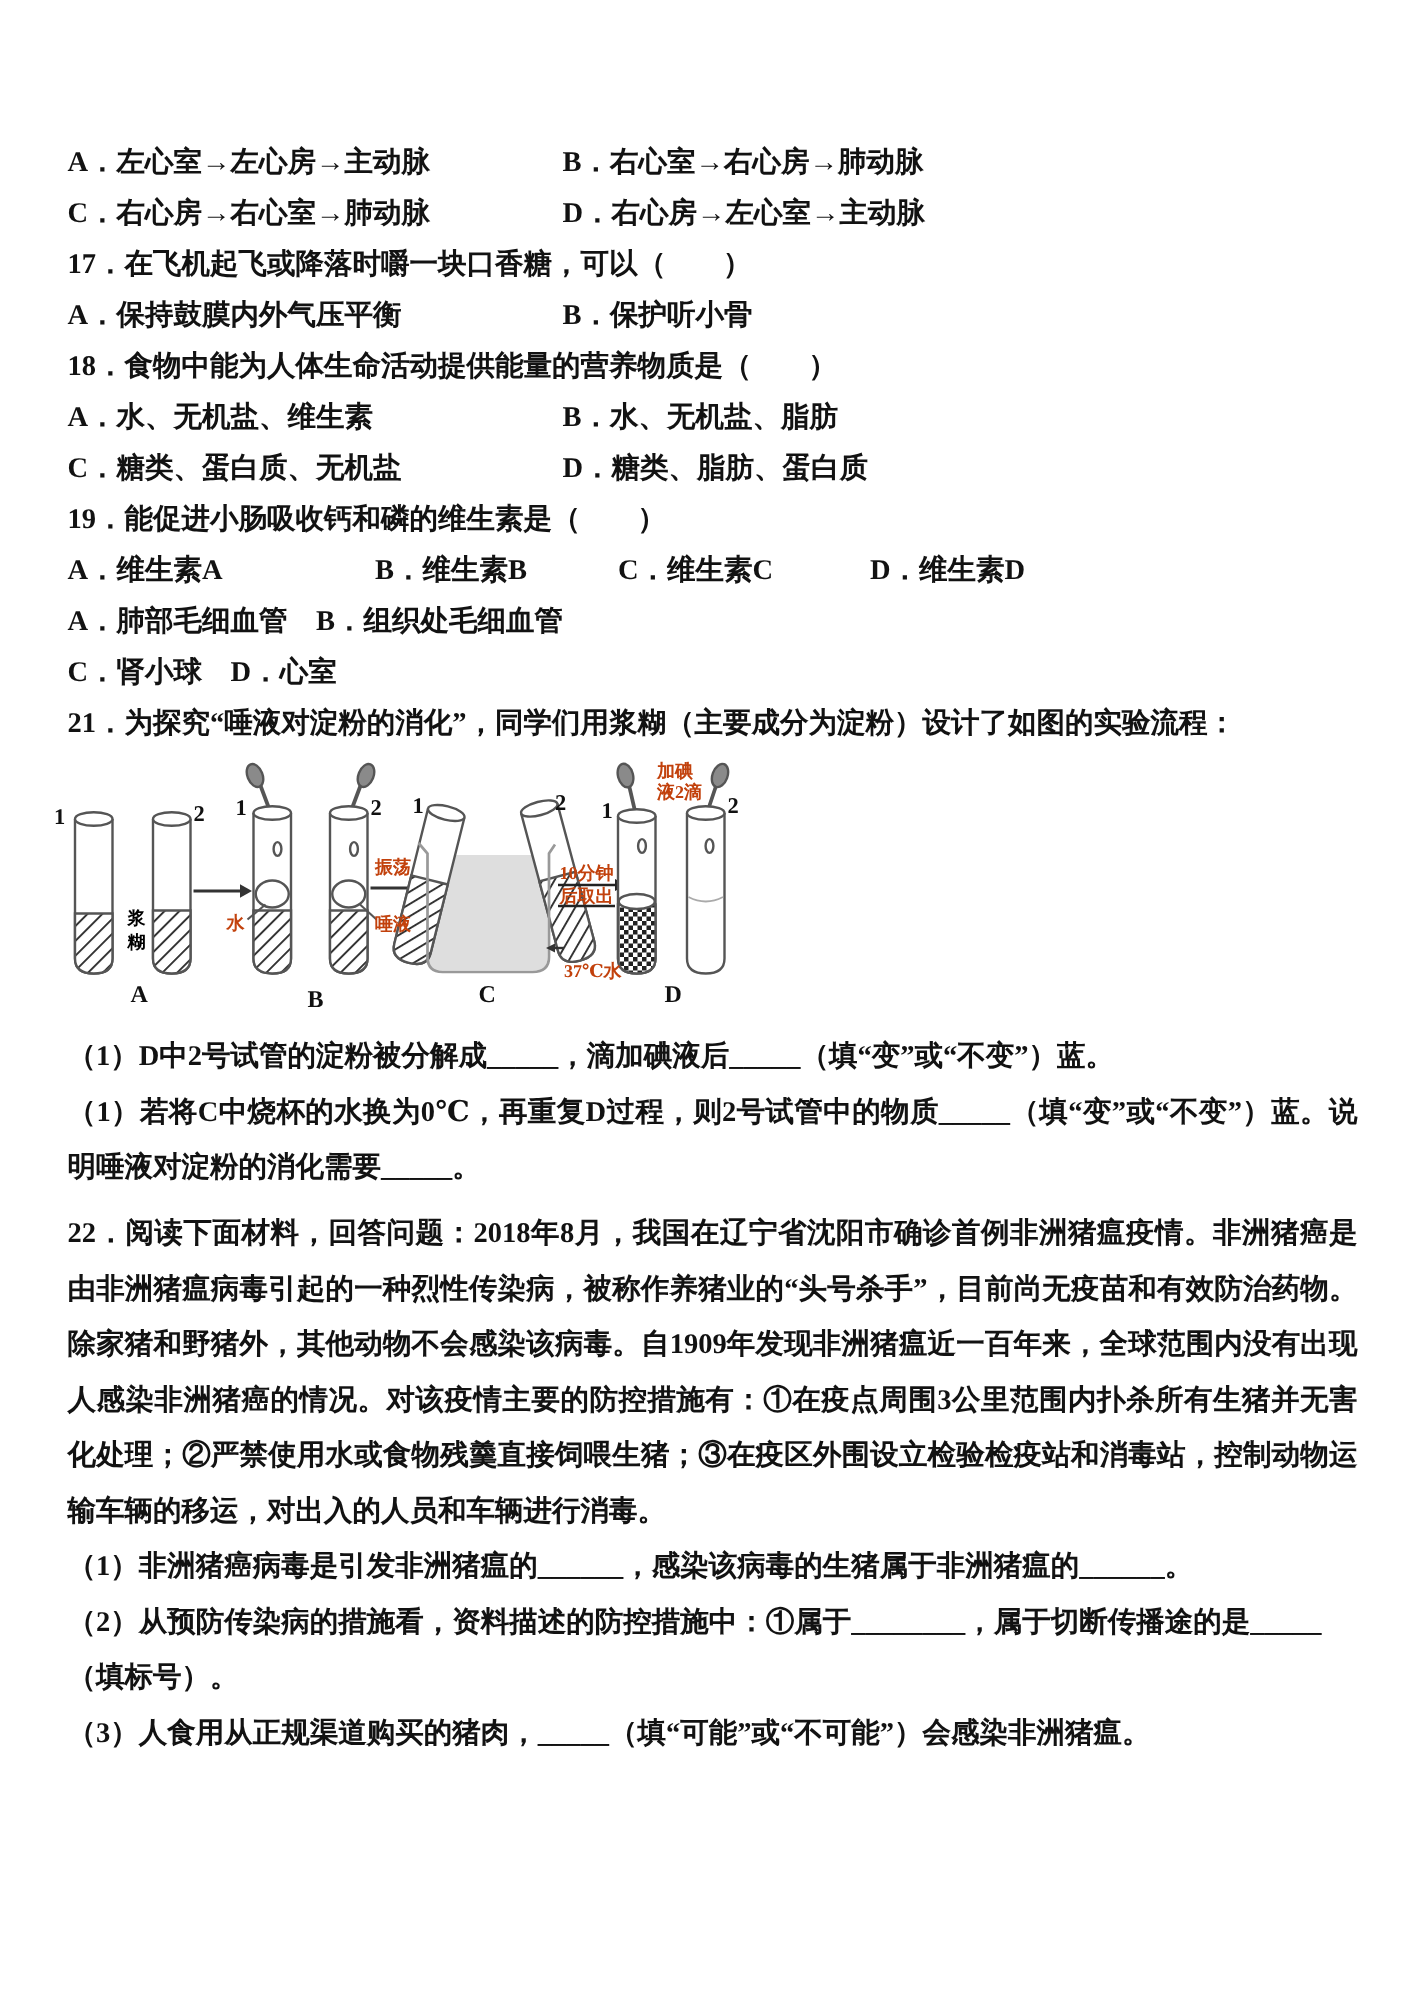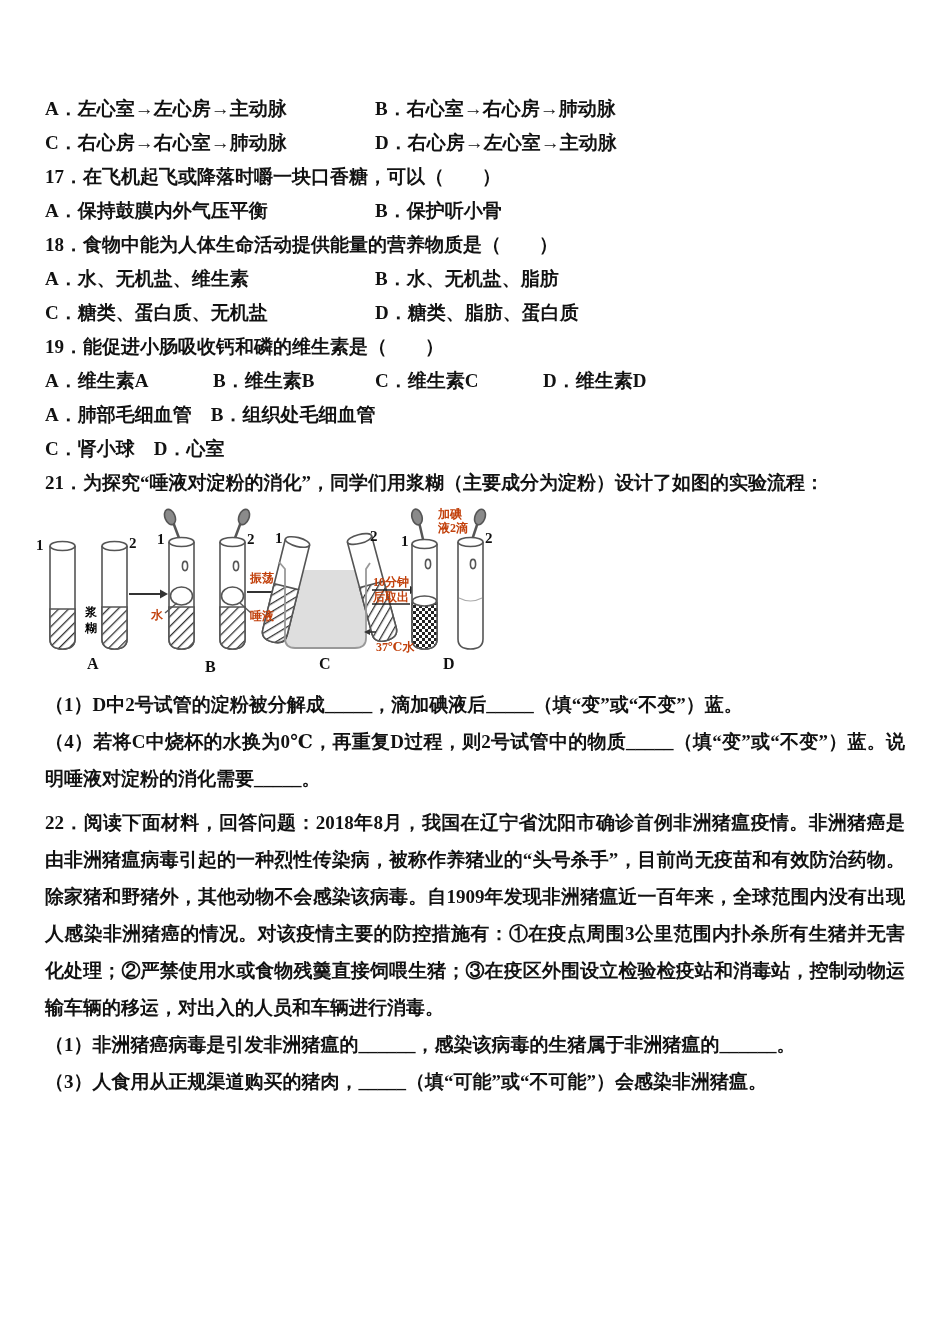--- a/index.html
+++ b/index.html
@@ -11,21 +11,21 @@
     padding:98px 45px 0 45px;
     overflow:hidden;
     font-family:"Liberation Serif","DejaVu Serif",serif;
     font-weight:700;
     color:#121212;
     font-size:19px;
   }
   .line{height:22px;line-height:22px;margin-bottom:12px;white-space:nowrap;}
   .c1{display:inline-block;width:330px;}
   .q19opt{display:inline-block;}
-  .w1{width:168px;} .w2{width:162px;} .w3{width:168px;}
+  .w1{width:168px;} .w2{width:162px;margin-left:37px;} .w3{width:168px;}
   .blk{line-height:37px;text-align:justify;}
   .blk.nj{text-align:left;}
   .figure{
     position:relative;
     width:482px;height:172px;
     margin:10px 0 8px -13px;
   }
   .figure svg{position:absolute;left:0;top:0;}
   .flabel{position:absolute;font-size:12px;line-height:13px;font-weight:700;color:#c2410c;white-space:nowrap;}
   .fnum{position:absolute;font-size:15px;line-height:15px;font-weight:700;color:#111;}
@@ -187,19 +187,20 @@
     <div class="flabel" style="left:406px;top:16px;">液2滴</div>
     <div class="fnum" style="left:369px;top:28px;">1</div>
     <div class="fnum" style="left:453px;top:25px;">2</div>
     <div class="fstage" style="left:55px;top:150px;">A</div>
     <div class="fstage" style="left:173px;top:153px;">B</div>
     <div class="fstage" style="left:287px;top:150px;">C</div>
     <div class="fstage" style="left:411px;top:150px;">D</div>
   </div>
 
   <div class="blk nj">（1）D中2号试管的淀粉被分解成_____，滴加碘液后_____（填“变”或“不变”）蓝。</div>
-  <div class="blk">（4）若将C中烧杯的水换为0℃，再重复D过程，则2号试管中的物质_____（填“变”或“不变”）蓝。说明唾液对淀粉的消化需要_____。</div>
+  <div class="blk">（1）若将C中烧杯的水换为0℃，再重复D过程，则2号试管中的物质_____（填“变”或“不变”）蓝。说明唾液对淀粉的消化需要_____。</div>
 
   <div class="blk" style="margin-top:7px;">22．阅读下面材料，回答问题：2018年8月，我国在辽宁省沈阳市确诊首例非洲猪瘟疫情。非洲猪癌是由非洲猪瘟病毒引起的一种烈性传染病，被称作养猪业的“头号杀手”，目前尚无疫苗和有效防治药物。除家猪和野猪外，其他动物不会感染该病毒。自1909年发现非洲猪瘟近一百年来，全球范围内没有出现人感染非洲猪癌的情况。对该疫情主要的防控措施有：①在疫点周围3公里范围内扑杀所有生猪并无害化处理；②严禁使用水或食物残羹直接饲喂生猪；③在疫区外围设立检验检疫站和消毒站，控制动物运输车辆的移运，对出入的人员和车辆进行消毒。</div>
   <div class="blk nj">（1）非洲猪癌病毒是引发非洲猪瘟的______，感染该病毒的生猪属于非洲猪瘟的______。</div>
+  <div class="blk nj">（2）从预防传染病的措施看，资料描述的防控措施中：①属于________，属于切断传播途的是_____（填标号）。</div>
   <div class="blk nj">（3）人食用从正规渠道购买的猪肉，_____（填“可能”或“不可能”）会感染非洲猪瘟。</div>
 
 </div>
 
 </body></html>

